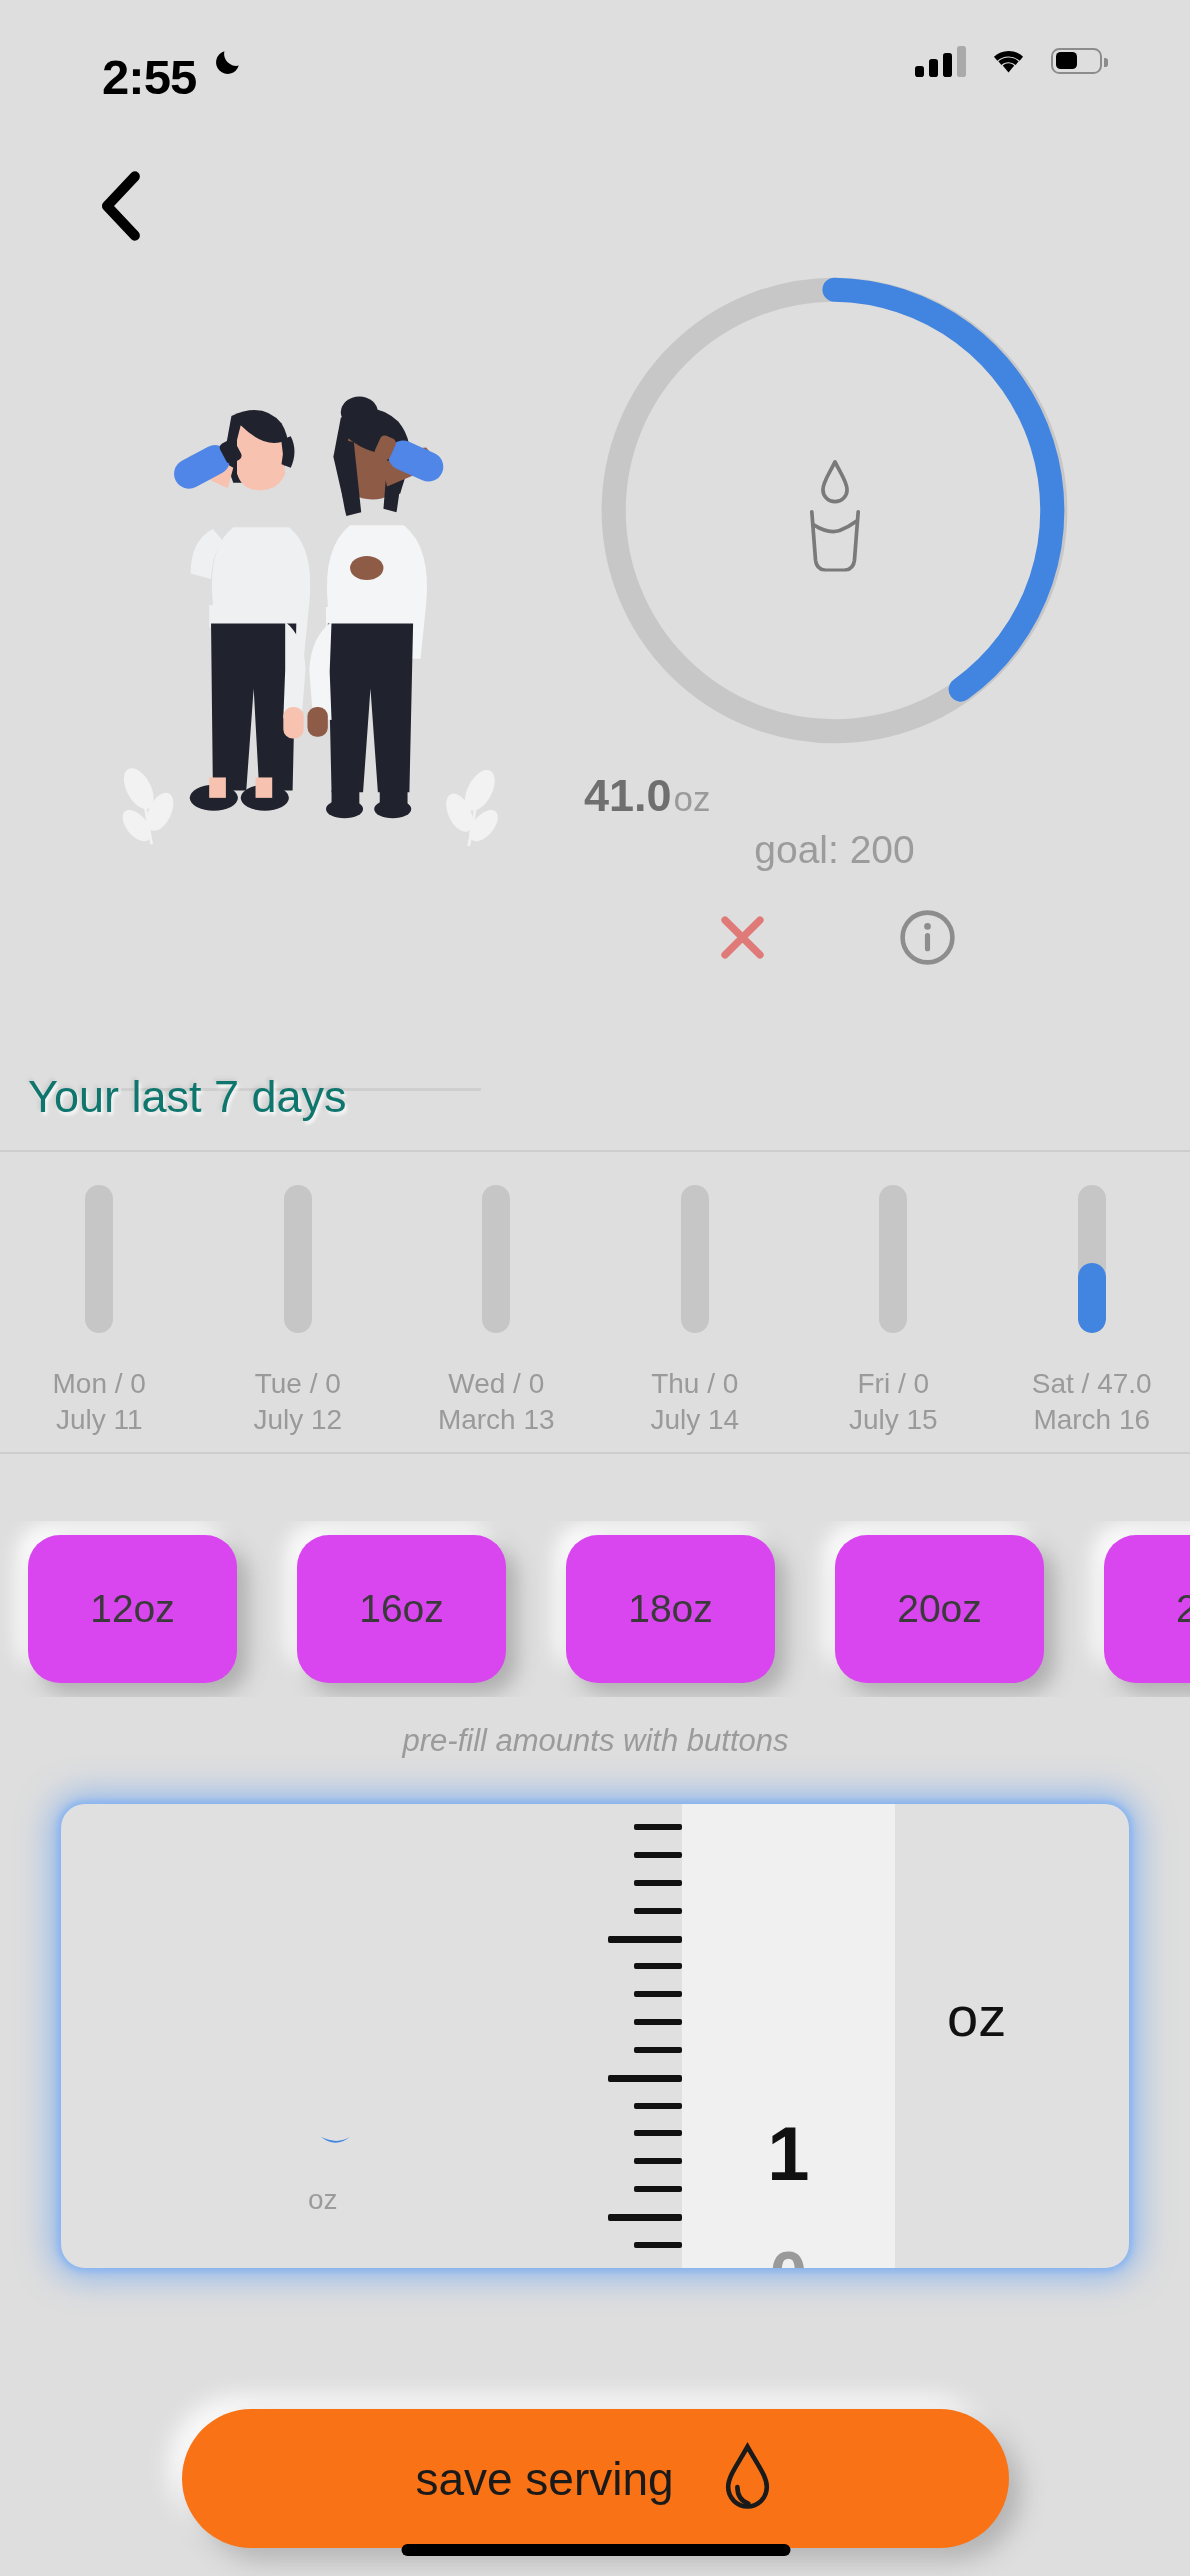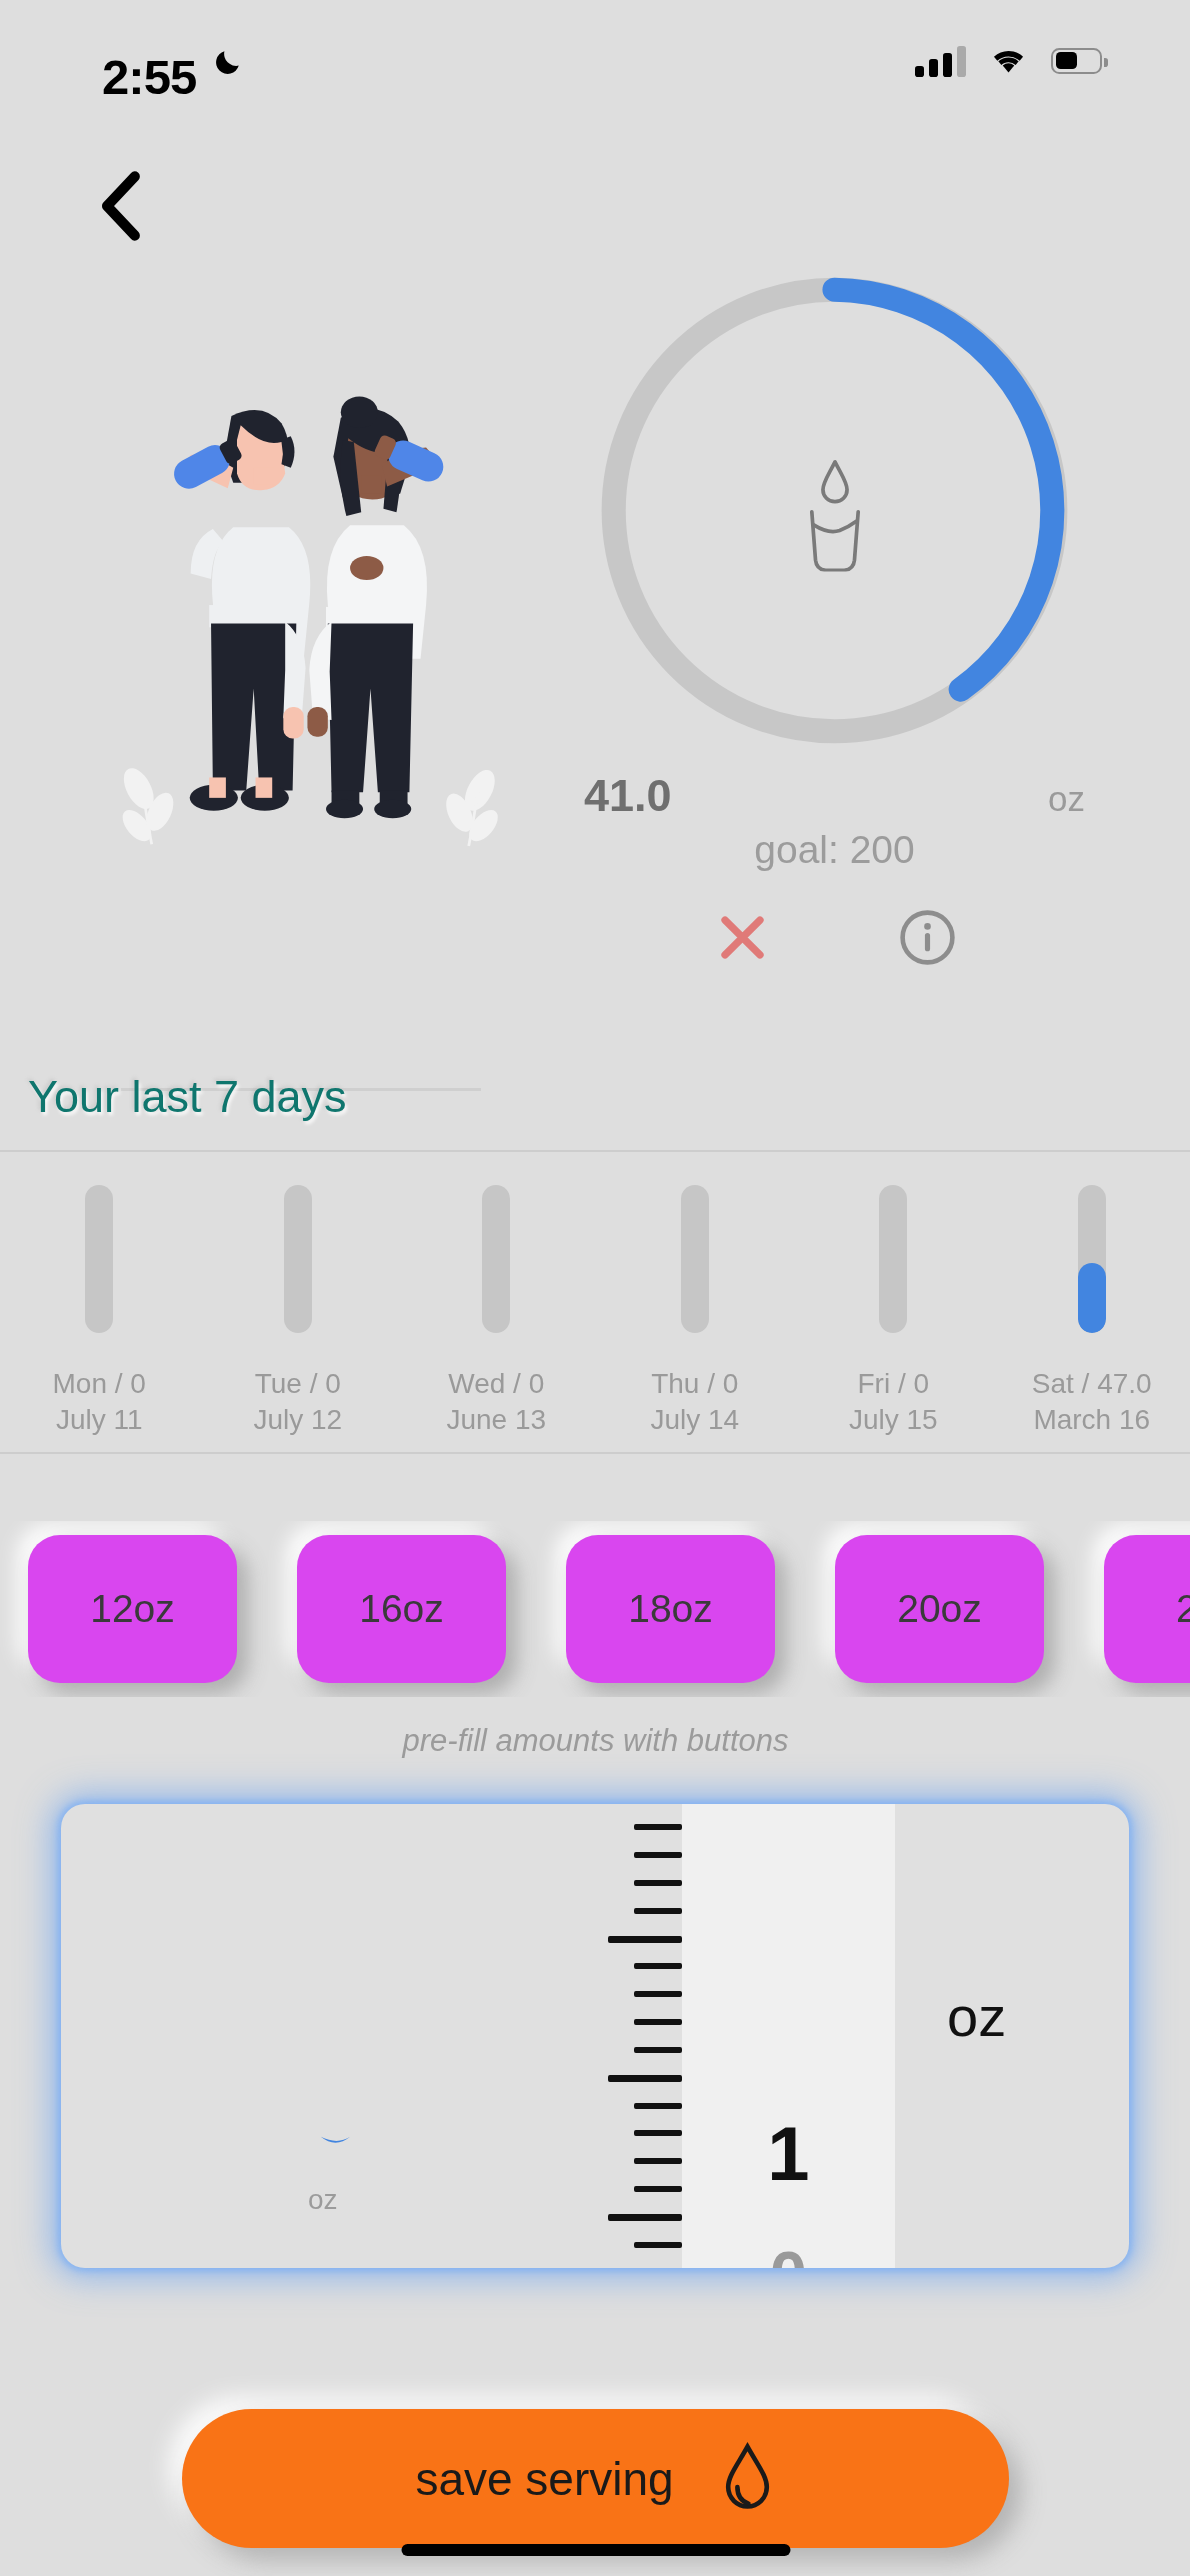--- a/index.html
+++ b/index.html
@@ -43,21 +43,21 @@
   .hero{ position:absolute; top:232px; left:0; width:1191px; height:816px; }
   .illustration{ position:absolute; left:109px; top:158px; width:408px; height:482px; }
   .ground{ position:absolute; left:121px; top:856px; width:360px; height:2.8px; background:#cfcfcf; }
 
   
   .ring-wrap{ position:absolute; left:584px; top:28px; width:501px; height:501px; }
   .ring-wrap svg{ display:block; }
   .glass-icon{ position:absolute; left:50%; top:50%; transform:translate(-50%,-50%); }
 
   .readout{ position:absolute; left:584px; top:538px; width:501px; text-align:center; }
-  .readout .row1{ display:flex; align-items:baseline; justify-content:space-between; gap:13px; }
+  .readout .row1{ display:flex; align-items:baseline; justify-content:flex-start; gap:2px; }
   .amount{ font-size:45px; font-weight:700; color:#6f6f6f; }
   .unit{ font-size:35px; color:#9a9a9a; }
   .goal{ font-size:39px; color:#9c9c9c; margin-top:5.6px; }
 
   .actions{ position:absolute; left:584px; top:668px; width:501px;
     display:flex; justify-content:center; gap:107px; }
   .act{ width:78px; height:78px; display:flex; align-items:center; justify-content:center; cursor:pointer; }
 
   
   .sect-title{
@@ -307,21 +307,21 @@
       <div>Tue / 0</div>
       <div>July 12</div>
     </div>
   </div>
   <div class="daycol">
     <div class="bartrack">
       <div class="barfill" style="height:0%"></div>
     </div>
     <div class="daylab">
       <div>Wed / 0</div>
-      <div>June 13</div>
+      <div>March 13</div>
     </div>
   </div>
   <div class="daycol">
     <div class="bartrack">
       <div class="barfill" style="height:0%"></div>
     </div>
     <div class="daylab">
       <div>Thu / 0</div>
       <div>July 14</div>
     </div>

